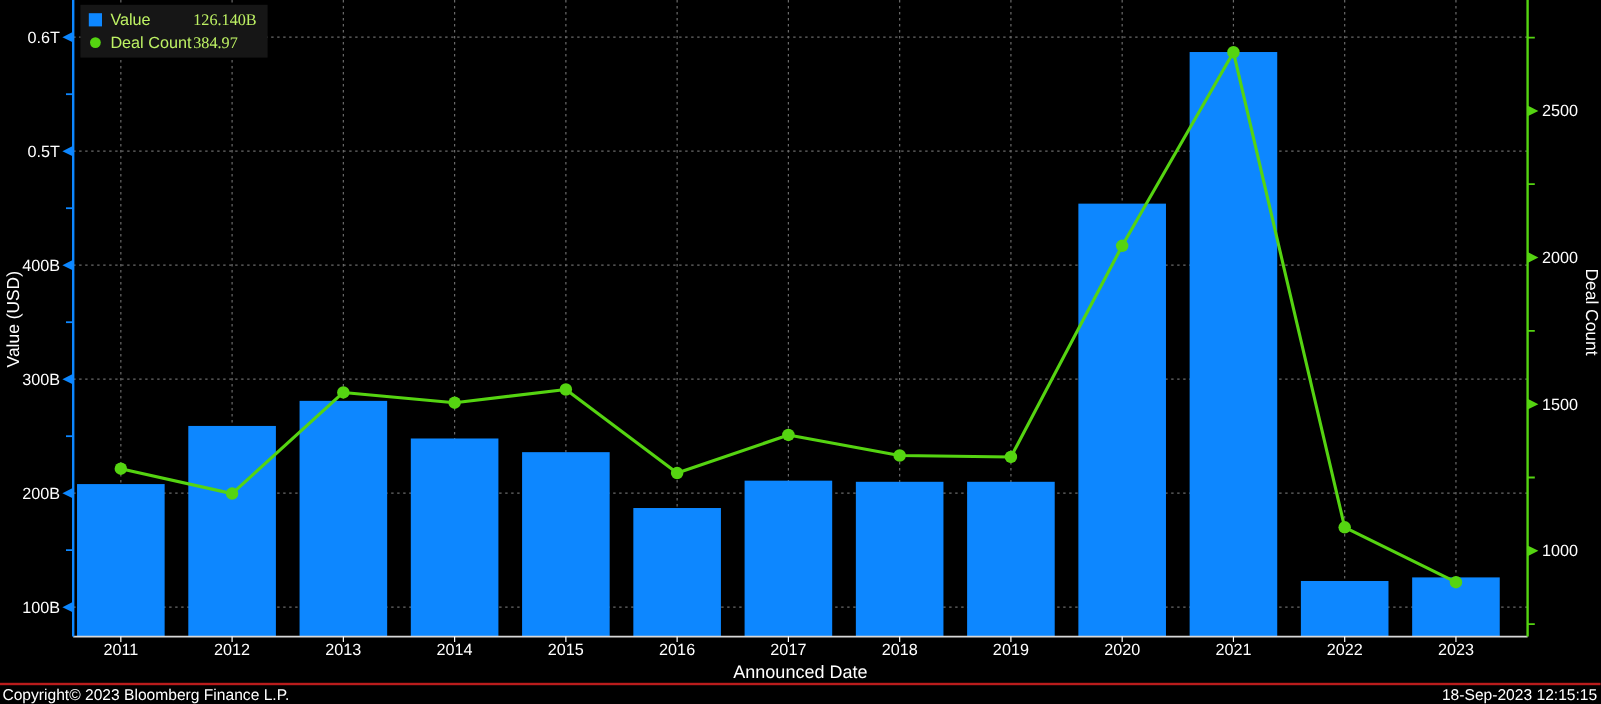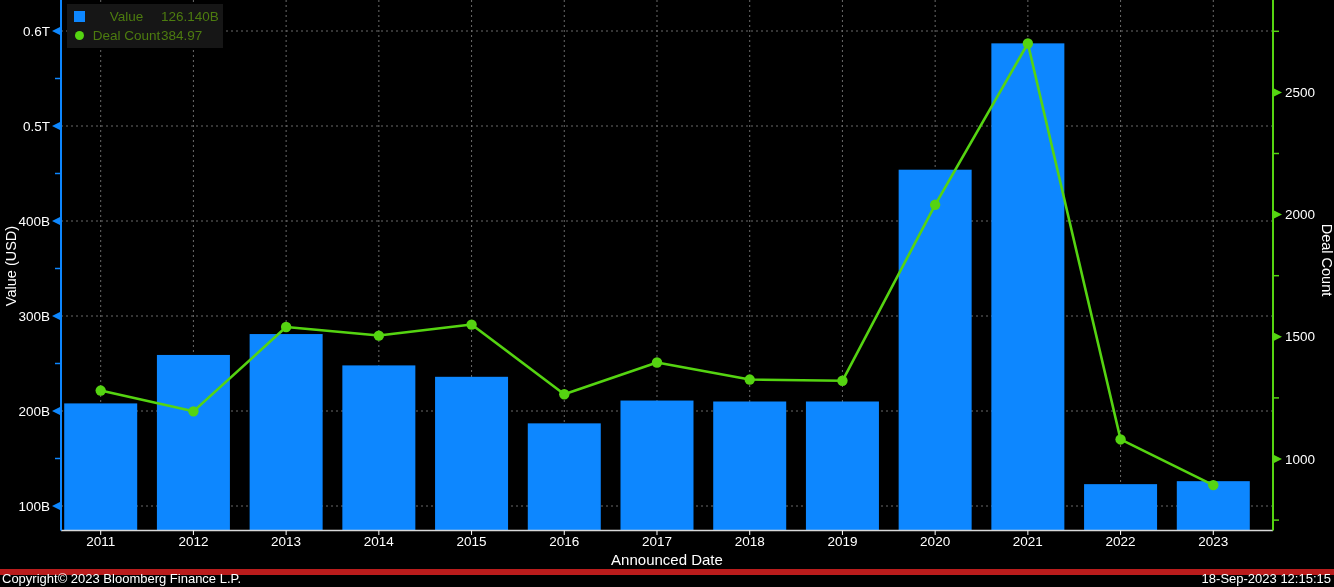--- a/index.html
+++ b/index.html
@@ -9,28 +9,28 @@
   }
   svg text{fill:#ffffff;font-family:"Liberation Sans",sans-serif;}
   .tick-label{font-size:13.5px;}
   .axis-title{font-size:14.5px;}
   .x-title{font-size:15px;}
   .legend{
     position:absolute;left:67px;top:4px;width:156px;height:44px;
     background:#161616;box-sizing:border-box;padding:3px 6px 3px 7px;
     display:flex;flex-direction:column;justify-content:space-around;
   }
-  .legend-row{display:flex;align-items:center;height:19px;color:#4d7c0f;font-size:13.5px;text-align:center;}
+  .legend-row{display:flex;align-items:center;height:19px;color:#bef264;font-size:13.5px;}
   .swatch-square{width:11px;height:11px;background:var(--blue);margin-right:7px;flex:none;}
   .swatch-circle{width:9px;height:9px;border-radius:50%;background:var(--green);margin:0 8px 0 1px;flex:none;}
   .l-label{width:69px;flex:none;white-space:nowrap;}
-  .l-value{white-space:nowrap;}
+  .l-value{white-space:nowrap;font-family:Liberation Serif, serif;}
   .footer{
     position:absolute;left:0;top:569px;width:1334px;height:18px;
-    border-top:6px solid #b91c1c;color:#fff;font-size:13px;
+    border-top:2px solid #b91c1c;color:#fff;font-size:13px;
     display:flex;justify-content:space-between;align-items:flex-end;
     padding:1px 3px 1px 2px;box-sizing:border-box;background:#000;
   }
 </style>
 </head>
 <body>
 
 <div class="screen">
 
   <svg id="chart-svg" width="1334" height="587">

